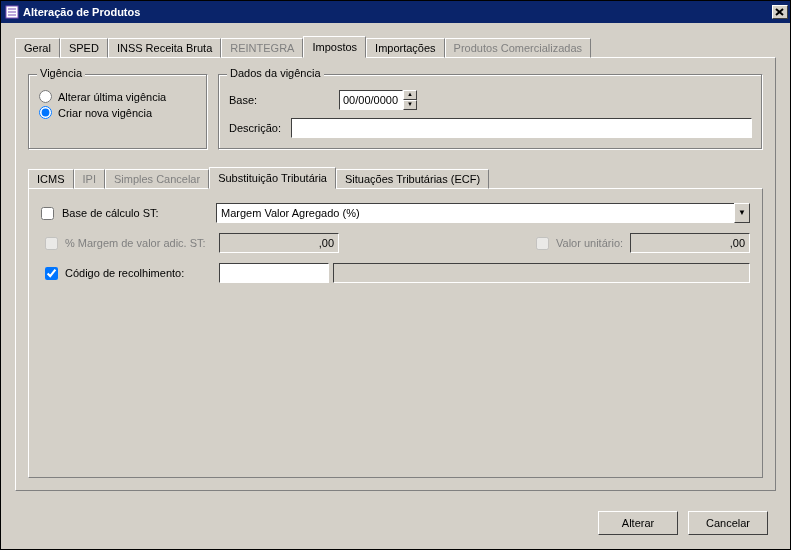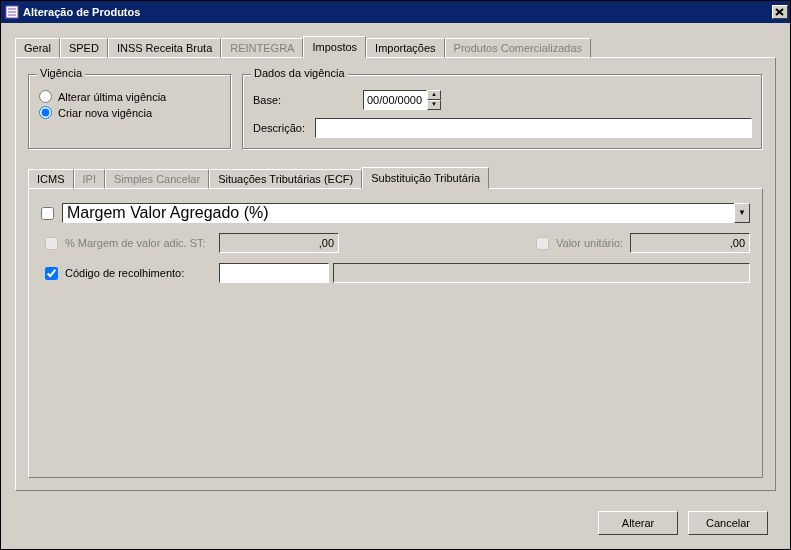--- a/index.html
+++ b/index.html
@@ -121,21 +121,21 @@
     left: 8px;
     background: #d4d0c8;
     padding: 0 3px;
     color: #000;
   }
   .top-row {
     display: flex;
     gap: 10px;
     margin-bottom: 16px;
   }
-  .gb-vigencia { width: 204px; height: 76px; }
+  .gb-vigencia { width: 180px; height: 76px; }
   .gb-dados { flex: 1; height: 76px; }
 
   .radio-row {
     display: flex;
     align-items: center;
     gap: 6px;
     margin: 3px 0;
   }
   .radio-row input { margin: 0; }
   .radio-row label { cursor: pointer; }
@@ -222,21 +222,21 @@
   .combo-text {
     flex: 1;
     height: 20px;
     border-top: 1px solid #404040;
     border-left: 1px solid #404040;
     border-bottom: 1px solid #fff;
     border-right: none;
     background: #fff;
     padding: 2px 4px;
     font-family: inherit;
-    font-size: 16px;
+    font-size: 11px;
   }
   .combo-btn {
     width: 16px;
     height: 20px;
     border-top: 1px solid #fff;
     border-left: 1px solid #fff;
     border-right: 1px solid #404040;
     border-bottom: 1px solid #404040;
     background: #d4d0c8;
     font-size: 8px;
@@ -349,28 +349,29 @@
             <span class="lbl">Descrição:</span>
             <input class="descr-input" value="" style="">
           </div>
         </div>
       </div>
 
       <div class="tabstrip">
         <div class="tab inactive">ICMS</div>
         <div class="tab inactive disabled">IPI</div>
         <div class="tab inactive disabled">Simples Cancelar</div>
+        <div class="tab active">Substituição Tributária</div>
         <div class="tab inactive">Situações Tributárias (ECF)</div>
-        <div class="tab active">Substituição Tributária</div>
       </div>
 
       <div class="inner-tabpanel">
 
         <div class="check-row">
           <input type="checkbox" style="">
+          <span class="check-lbl">Base de cálculo ST:</span>
           <span class="combo-wrap">
             <input class="combo-text" readonly="" value="Margem Valor Agregado (%)" style="">
             <span class="combo-btn">▼</span>
           </span>
         </div>
 
         <div class="row2">
           <input type="checkbox" disabled="" style="">
           <span class="check-lbl disabled" style="width:150px">% Margem de valor adic. ST:</span>
           <input class="num-input" style="width: 120px;" readonly="" value=",00">

